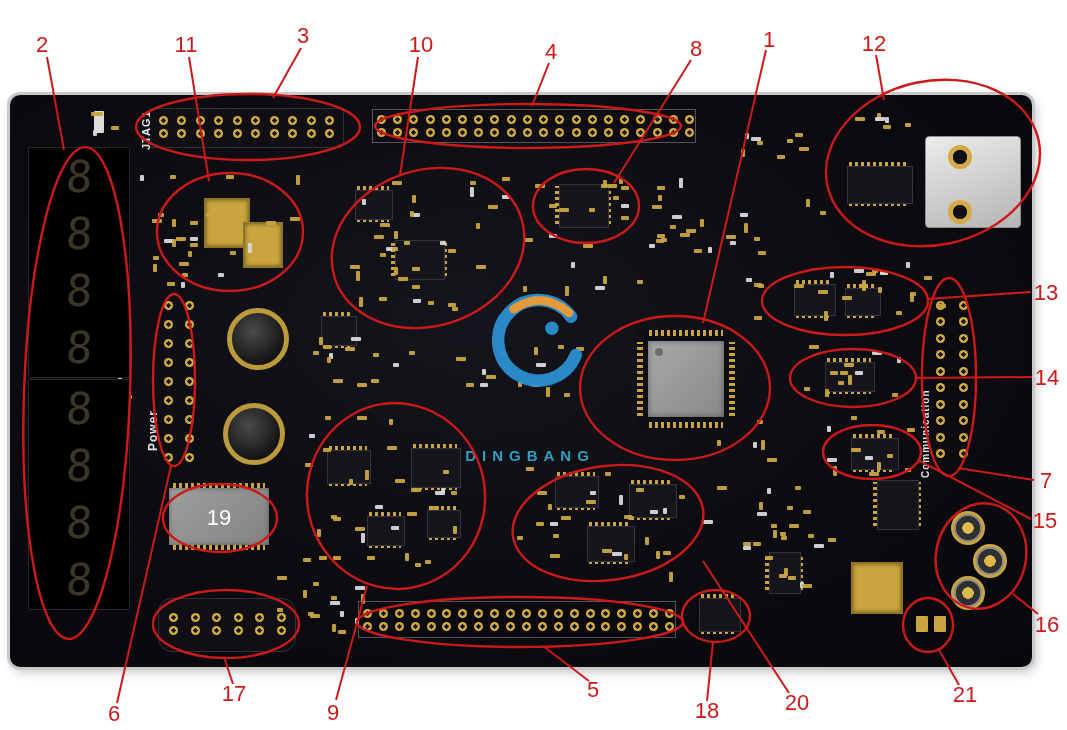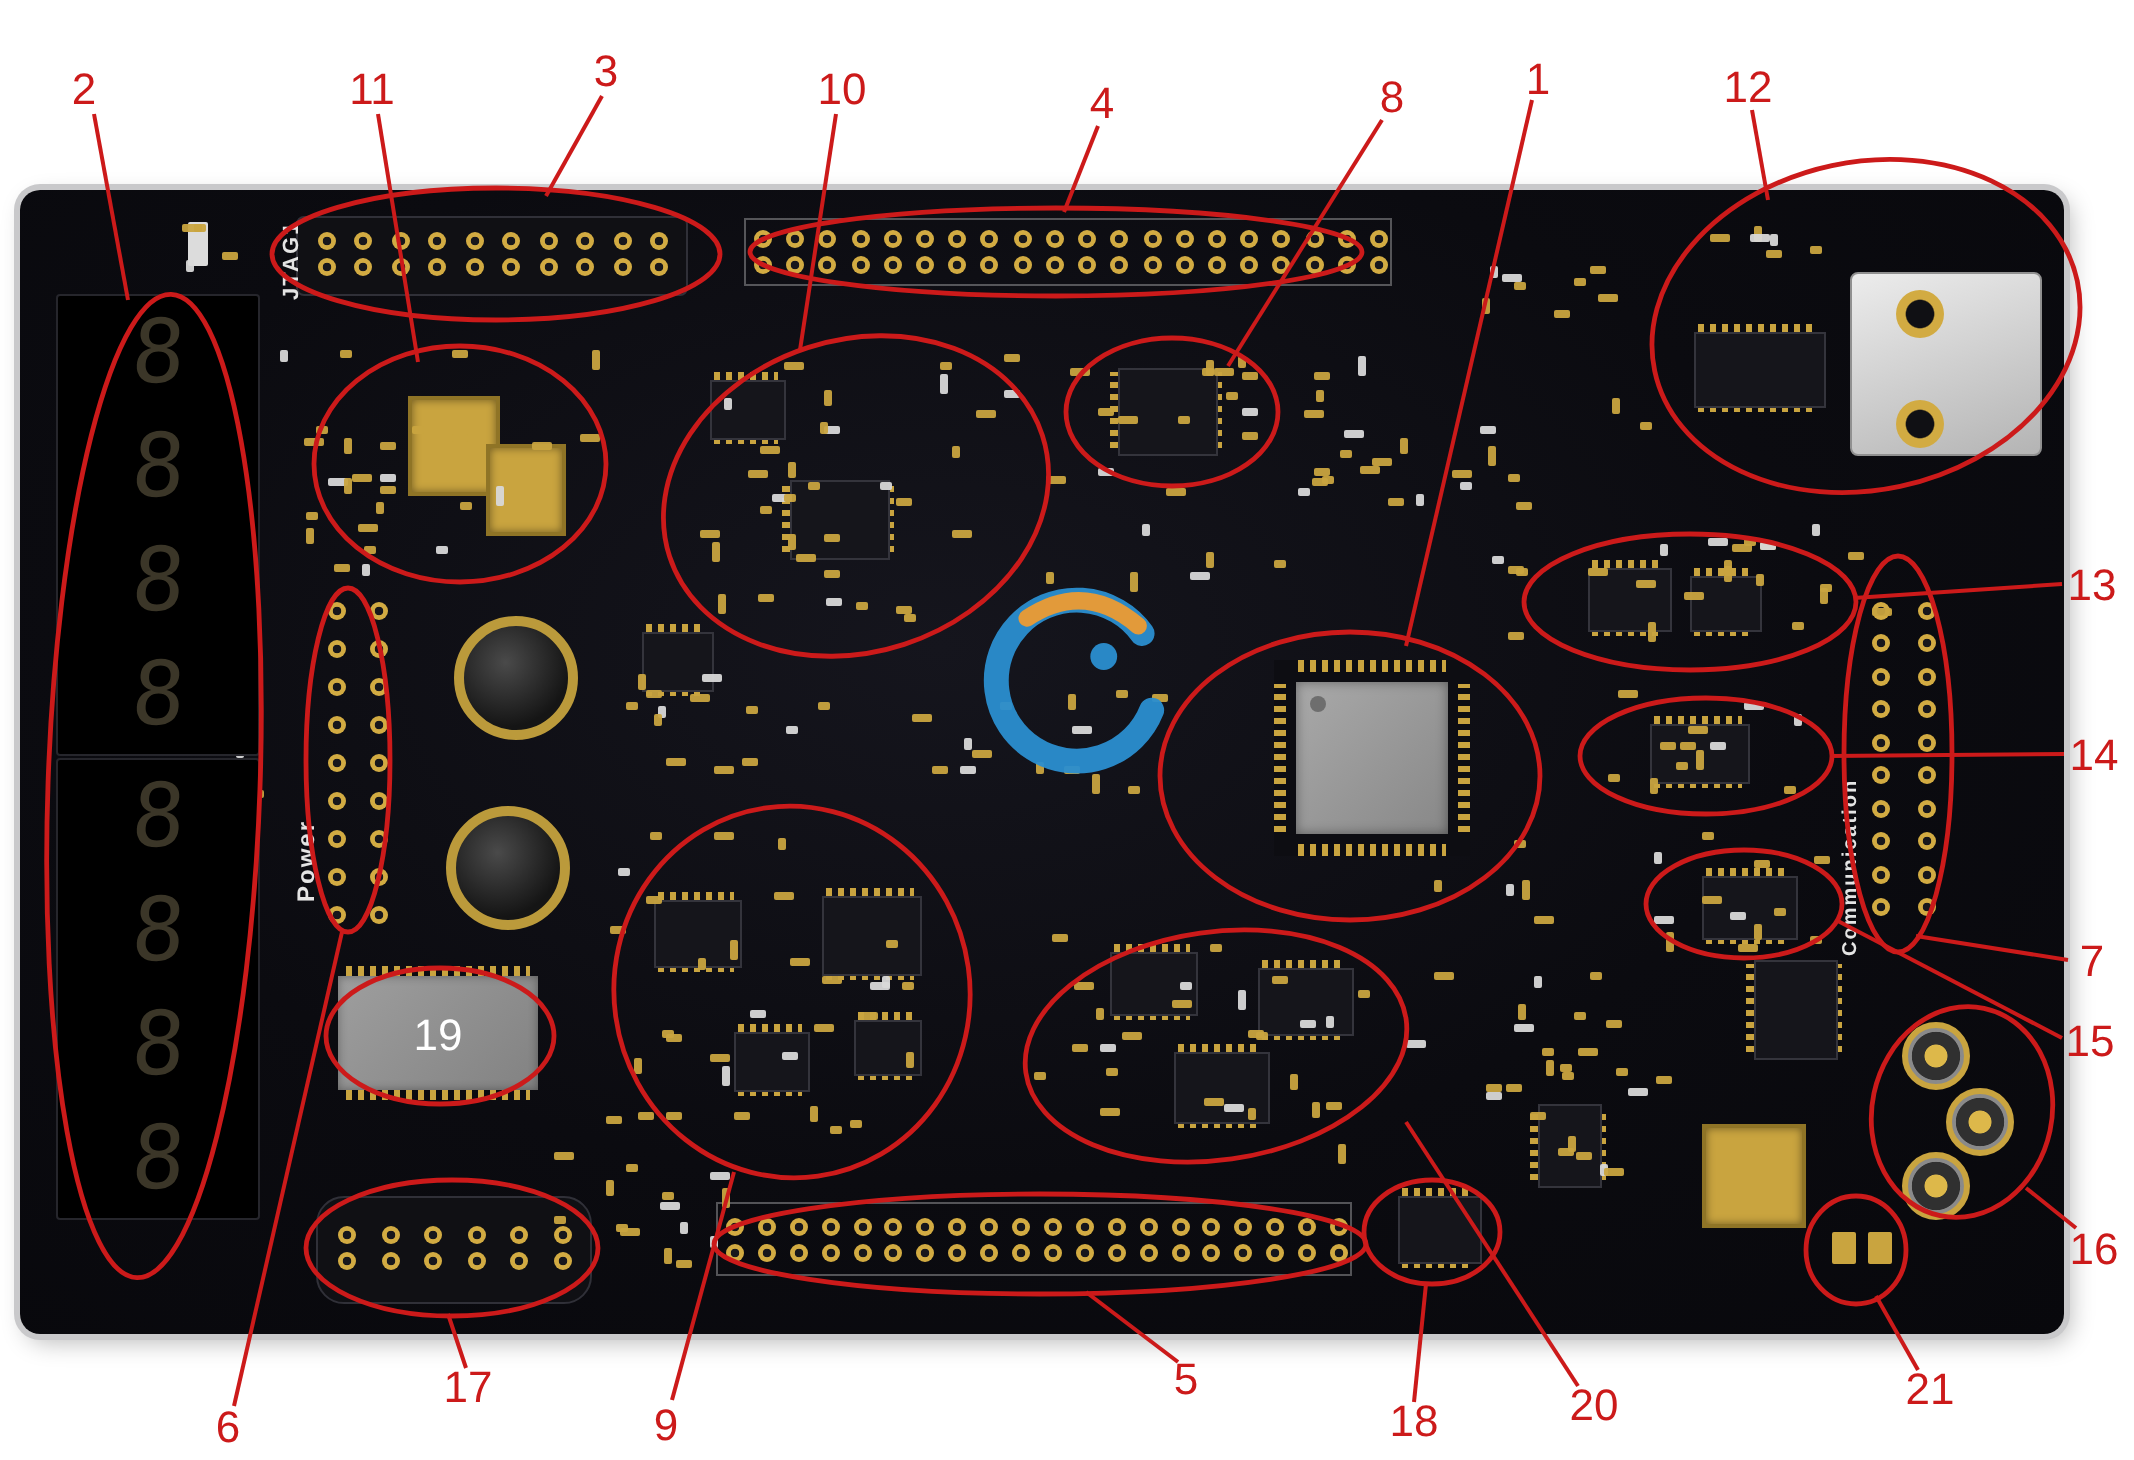--- a/index.html
+++ b/index.html
@@ -44,20 +44,21 @@
 
     <div class="vlabel" style="left:130px;top:11px;height:44px;font-size:11px;">JTAG1</div>
     <div class="vlabel" style="left:136px;top:246px;height:110px;font-size:12px;">Power</div>
     <div class="vlabel" style="left:910px;top:228px;height:155px;font-size:10px;">Communication</div>
 
     <svg class="wm-logo" width="115" height="115" viewBox="0 0 120 120">
       <path d="M95 30 A 42 42 0 1 0 100 70" stroke="#2b8fd0" stroke-width="13" fill="none" stroke-linecap="round"></path>
       <path d="M35 22 Q 65 2 93 26" stroke="#eea23c" stroke-width="9" fill="none" stroke-linecap="round"></path>
       <circle cx="75" cy="42" r="7" fill="#2b8fd0"></circle>
     </svg>
+    <div class="wm-en">DINGBANG</div>
 
   <div style="position: absolute; left: 138px; top: 13px; width: 194px; height: 38px; background: rgb(16, 16, 20); border: 1px solid rgb(48, 48, 56); border-radius: 4px;"></div>
       <div style="position: absolute; left: 149px; top: 21px; width: 9px; height: 9px; border-radius: 50%; background: radial-gradient(circle, rgb(23, 23, 28) 0px, rgb(23, 23, 28) 32%, rgb(210, 171, 66) 36%);"></div>
       <div style="position: absolute; left: 149px; top: 34px; width: 9px; height: 9px; border-radius: 50%; background: radial-gradient(circle, rgb(23, 23, 28) 0px, rgb(23, 23, 28) 32%, rgb(210, 171, 66) 36%);"></div>
       <div style="position: absolute; left: 167.444px; top: 21px; width: 9px; height: 9px; border-radius: 50%; background: radial-gradient(circle, rgb(23, 23, 28) 0px, rgb(23, 23, 28) 32%, rgb(210, 171, 66) 36%);"></div>
       <div style="position: absolute; left: 167.444px; top: 34px; width: 9px; height: 9px; border-radius: 50%; background: radial-gradient(circle, rgb(23, 23, 28) 0px, rgb(23, 23, 28) 32%, rgb(210, 171, 66) 36%);"></div>
       <div style="position: absolute; left: 185.889px; top: 21px; width: 9px; height: 9px; border-radius: 50%; background: radial-gradient(circle, rgb(23, 23, 28) 0px, rgb(23, 23, 28) 32%, rgb(210, 171, 66) 36%);"></div>
       <div style="position: absolute; left: 185.889px; top: 34px; width: 9px; height: 9px; border-radius: 50%; background: radial-gradient(circle, rgb(23, 23, 28) 0px, rgb(23, 23, 28) 32%, rgb(210, 171, 66) 36%);"></div>
       <div style="position: absolute; left: 204.333px; top: 21px; width: 9px; height: 9px; border-radius: 50%; background: radial-gradient(circle, rgb(23, 23, 28) 0px, rgb(23, 23, 28) 32%, rgb(210, 171, 66) 36%);"></div>
       <div style="position: absolute; left: 204.333px; top: 34px; width: 9px; height: 9px; border-radius: 50%; background: radial-gradient(circle, rgb(23, 23, 28) 0px, rgb(23, 23, 28) 32%, rgb(210, 171, 66) 36%);"></div>

